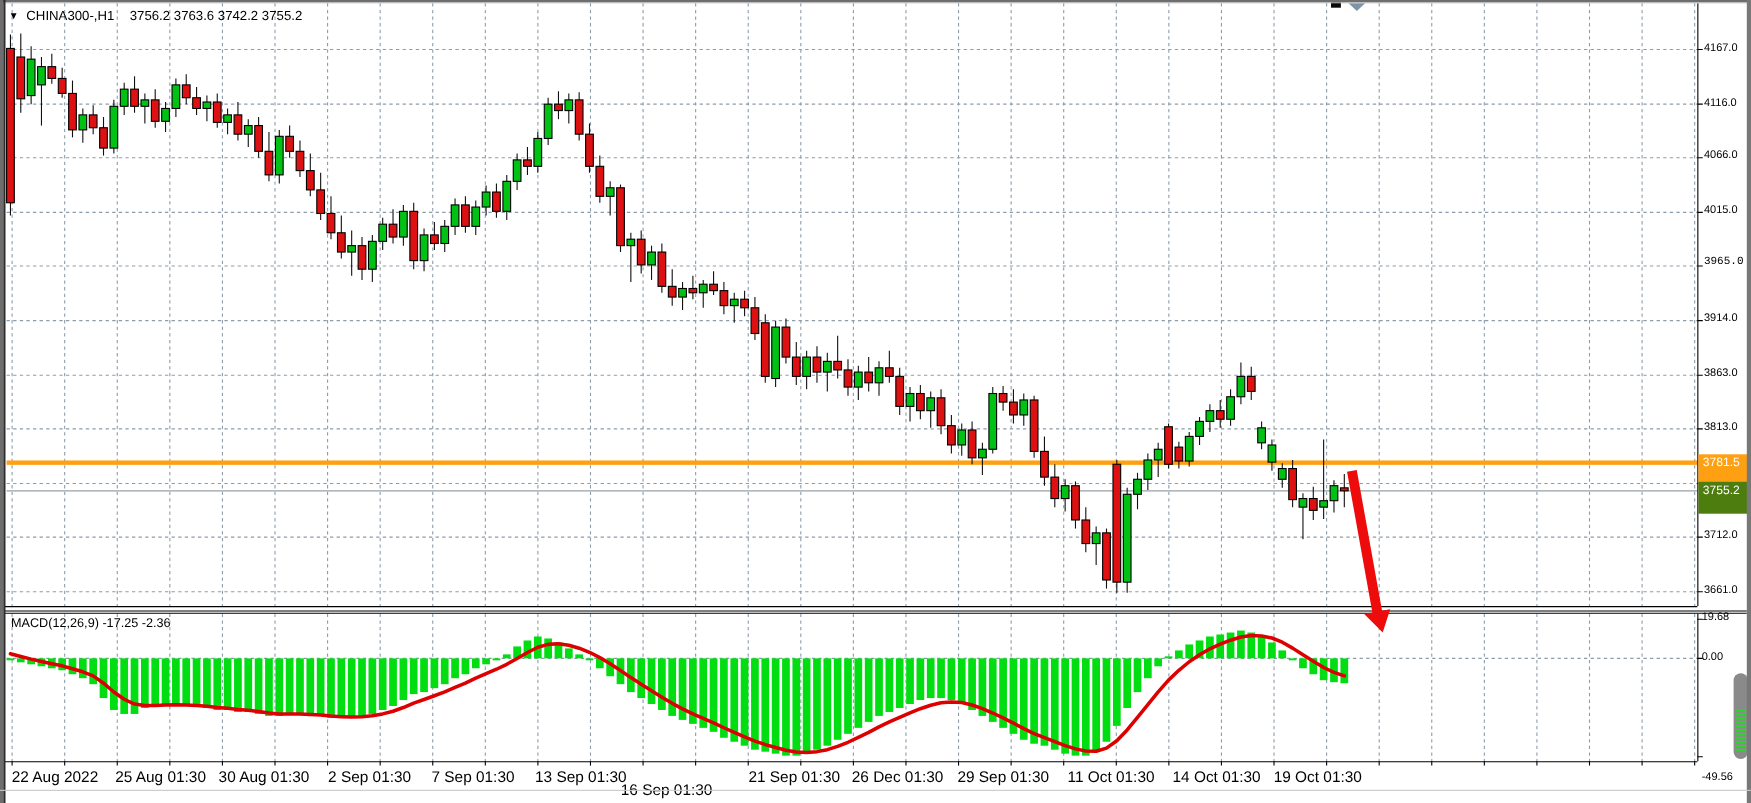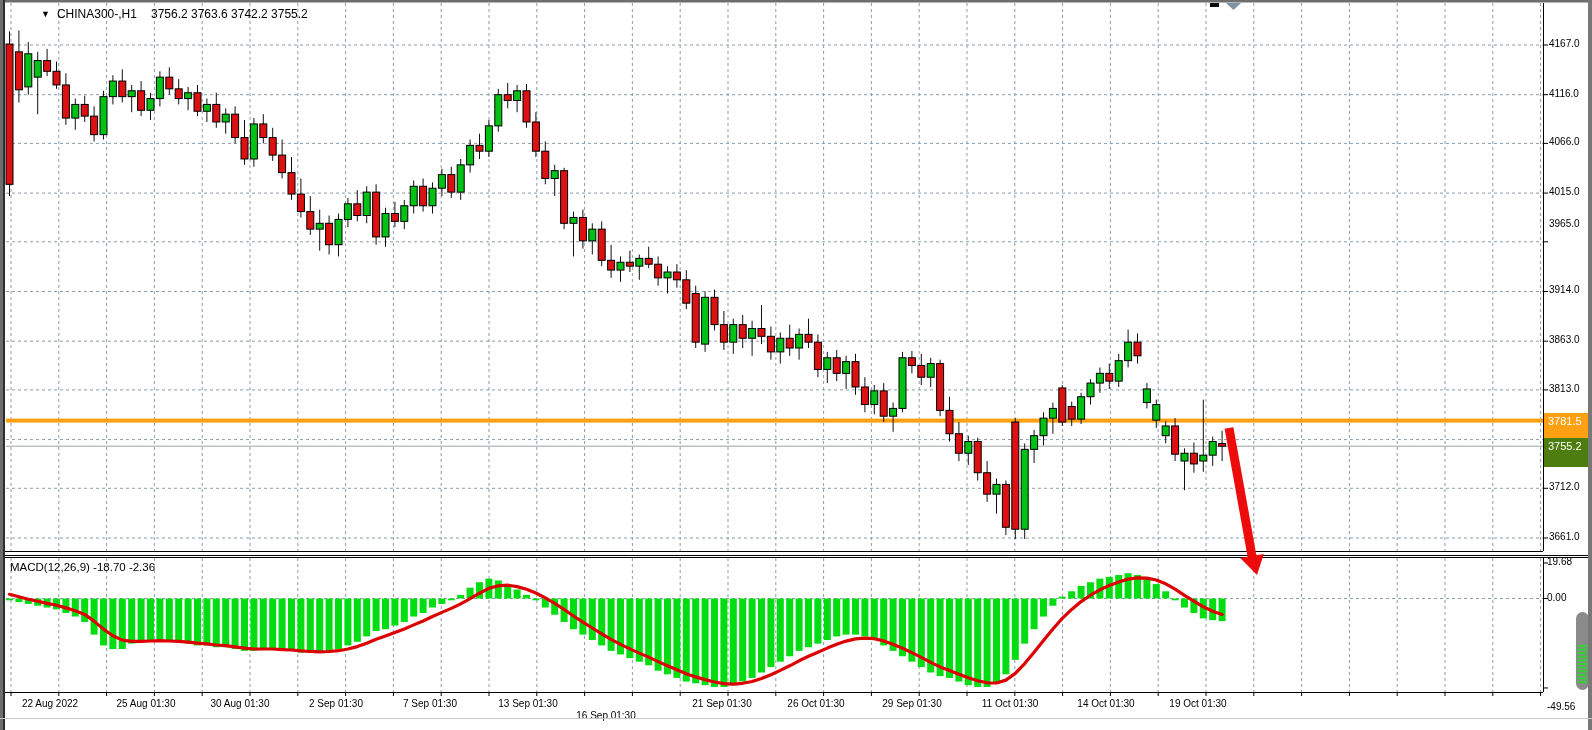--- a/index.html
+++ b/index.html
@@ -1,24 +1,24 @@
 <!DOCTYPE html>
 <html><head>
 <meta charset="utf-8">
 <style>
   html,body{margin:0;padding:0;background:#fff;}
   .win{position:relative;width:1592px;height:730px;background:#fff;overflow:hidden;
        font-family:"Liberation Sans", sans-serif;}
   #chart{position:absolute;left:0;top:0;}
-  .title{position:absolute;left:8px;top:7px;font-size:12px;color:#000;white-space:nowrap;z-index:30;margin-left:33px;}
+  .title{position:absolute;left:8px;top:7px;font-size:12px;color:#000;white-space:nowrap;z-index:30;}
   .title .tri{font-size:9px;margin-right:7px;vertical-align:1px;}
   .title .sym{margin-right:14px;}
   .macdlabel{position:absolute;left:10px;top:561px;font-size:11.5px;color:#000;z-index:30;}
   .axis-label{position:absolute;font-size:10px;color:#000;white-space:nowrap;z-index:20;}
-  .time-label{position:absolute;top:698px;font-size:10px;color:#000;white-space:nowrap;
+  .time-label{position:absolute;top:698px;font-size:14px;color:#000;white-space:nowrap;
               transform:translateX(-50%);z-index:20;}
   .tag{position:absolute;left:1544px;width:49px;height:29px;line-height:16px;font-size:11px;
        color:#fff;text-align:left;padding-left:4px;box-sizing:border-box;z-index:25;}
   .tag-hline{top:413px;background:#ffa013;}
   .tag-bid{top:438px;background:#4d7c0f;}
   .b{position:absolute;z-index:40;}
   .b-top{left:0;top:0;width:1592px;height:2px;background:#6e6e6e;}
   .b-top2{left:0;top:2px;width:1592px;height:1px;background:#b5b5b5;}
   .b-left{left:0;top:0;width:3px;height:730px;background:#6e6e6e;}
   .b-left2{left:3px;top:0;width:2px;height:730px;background:#2e2e2e;}
@@ -587,28 +587,28 @@
         <line x1="1577.5" y1="674.8000000000002" x2="1587.5" y2="674.8000000000002" stroke="#2fd32f" stroke-width="2"></line>
         <line x1="1577.5" y1="678.4000000000002" x2="1587.5" y2="678.4000000000002" stroke="#2fd32f" stroke-width="2"></line>
         <line x1="1577.5" y1="682.0000000000002" x2="1587.5" y2="682.0000000000002" stroke="#2fd32f" stroke-width="2"></line>
       </g>
     </svg>
 
   <div class="title">
     <span class="tri">▼</span><span class="sym">CHINA300-,H1</span><span>3756.2 3763.6 3742.2 3755.2</span>
   </div>
 
-  <div class="macdlabel">MACD(12,26,9) -18.70 -2.36</div>
+  <div class="macdlabel">MACD(12,26,9) -17.25 -2.36</div>
 
   <div id="price-labels">
       <div class="axis-label" style="left: 1549px; top: 38px;">4167.0</div>
       <div class="axis-label" style="left: 1549px; top: 87.6893px;">4116.0</div>
       <div class="axis-label" style="left: 1549px; top: 136.404px;">4066.0</div>
       <div class="axis-label" style="left: 1549px; top: 186.094px;">4015.0</div>
-      <div class="axis-label" style="left: 1549px; top: 218px;">3965.0</div>
+      <div class="axis-label" style="left: 1549px; top: 233px; font-family: Liberation Mono, monospace;">3965.0</div>
       <div class="axis-label" style="left: 1549px; top: 284.498px;">3914.0</div>
       <div class="axis-label" style="left: 1549px; top: 334.187px;">3863.0</div>
       <div class="axis-label" style="left: 1549px; top: 382.902px;">3813.0</div>
       <div class="axis-label" style="left: 1549px; top: 432.591px;">3762.0</div>
       <div class="axis-label" style="left: 1549px; top: 481.307px;">3712.0</div>
       <div class="axis-label" style="left: 1549px; top: 530.996px;">3661.0</div>
     </div>
   <div id="macd-labels">
       <div class="axis-label" style="left: 1547px; top: 555.978px;">19.68</div>
       <div class="axis-label" style="left: 1547px; top: 591.5px;">0.00</div>
@@ -616,21 +616,21 @@
     </div>
   <div id="time-labels">
       <div class="time-label" style="left: 50px;">22 Aug 2022</div>
       <div class="time-label" style="left: 146px;">25 Aug 01:30</div>
       <div class="time-label" style="left: 240px;">30 Aug 01:30</div>
       <div class="time-label" style="left: 336px;">2 Sep 01:30</div>
       <div class="time-label" style="left: 430px;">7 Sep 01:30</div>
       <div class="time-label" style="left: 528px;">13 Sep 01:30</div>
       <div class="time-label" style="left: 606px; margin-top: 12px;">16 Sep 01:30</div>
       <div class="time-label" style="left: 722px;">21 Sep 01:30</div>
-      <div class="time-label" style="left: 816px;">26 Oct 01:30</div>
+      <div class="time-label" style="left: 816px;">26 Dec 01:30</div>
       <div class="time-label" style="left: 912px;">29 Sep 01:30</div>
       <div class="time-label" style="left: 1010px;">11 Oct 01:30</div>
       <div class="time-label" style="left: 1106px;">14 Oct 01:30</div>
       <div class="time-label" style="left: 1198px;">19 Oct 01:30</div>
     </div>
 
   <div class="tag tag-hline">3781.5</div>
   <div class="tag tag-bid">3755.2</div>
 
   <div class="b b-top"></div>

